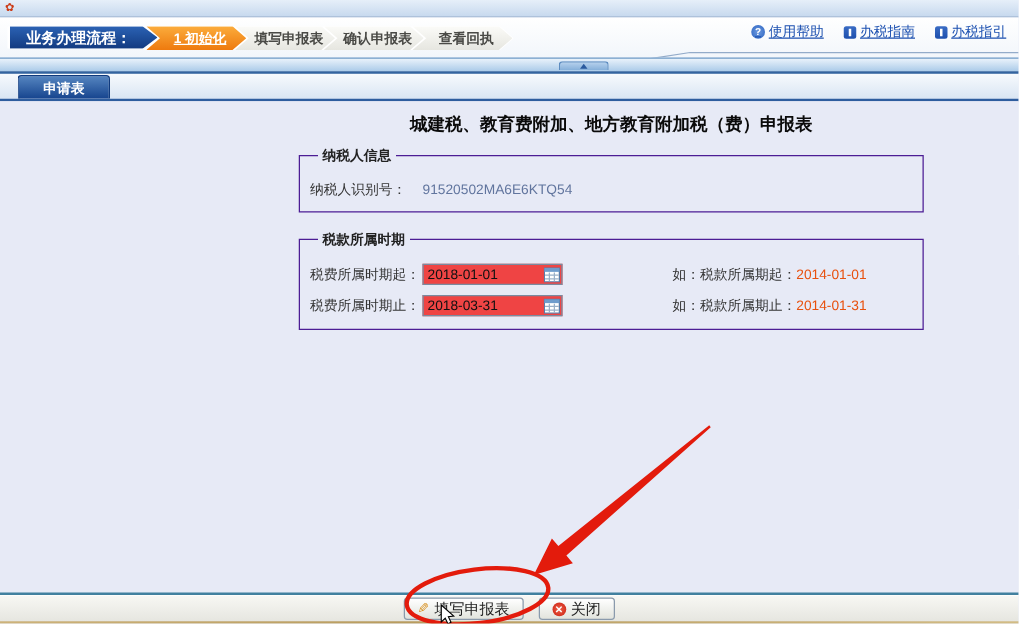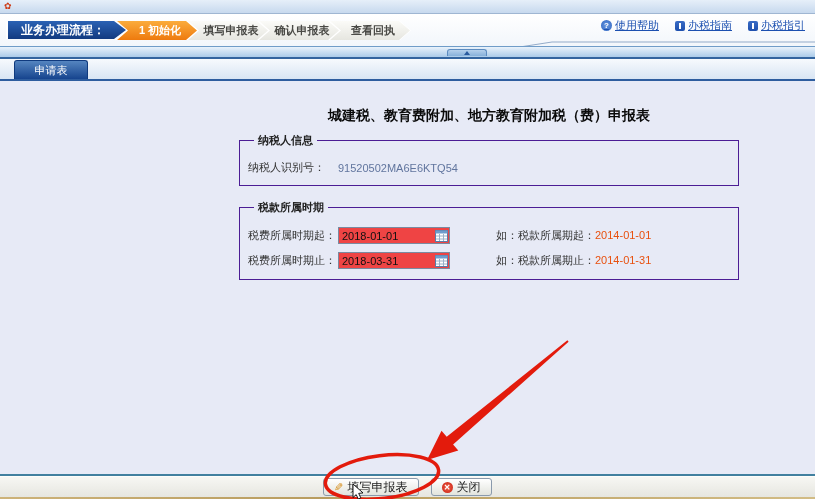--- a/index.html
+++ b/index.html
@@ -21,21 +21,21 @@
   .fw { position:relative; filter:drop-shadow(-1.5px 0 0 #fff) drop-shadow(1.5px 0 0 #fff); }
   .fw1{z-index:9}.fw2{z-index:8}.fw3{z-index:7}.fw4{z-index:6}.fw5{z-index:5}
   .fw+.fw { margin-left:-9px; }
   .flow-label { height:18px; width:118px; display:flex; align-items:center; justify-content:center;
     background:linear-gradient(#2b62b4,#123a80); color:#fff; font-size:12px; font-weight:bold;
     clip-path:polygon(0 0, calc(100% - 12px) 0, 100% 50%, calc(100% - 12px) 100%, 0 100%);
     padding-right:8px; }
   .step { height:19px; display:flex; align-items:center; justify-content:center;
     font-size:11px; font-weight:bold; padding:0 6px 0 12px; min-width:80px;
     clip-path:polygon(0 0, calc(100% - 11px) 0, 100% 50%, calc(100% - 11px) 100%, 0 100%, 11px 50%); }
-  .step.active { background:linear-gradient(#fbac3c,#ee7a0e); color:#fff; }
+  .step.active { background:linear-gradient(#fbac3c,#ee7a0e); color:#fff;text-decoration:underline; }
   .step.idle { background:linear-gradient(#fbfbf8,#e6e6e0); color:#4a4a46; }
 
   .links { position:absolute; right:10px; top:4px; display:flex; gap:16px; align-items:center; }
   .hlink { display:flex; align-items:center; gap:3px; font-size:11px; color:#1c50b0;
     text-decoration:underline; cursor:pointer; white-space:nowrap; }
   .q-icon { width:11px; height:11px; border-radius:50%; background:radial-gradient(#6d9ae0,#2a62c0);
     color:#fff; font-size:8px; font-weight:bold; display:flex; align-items:center; justify-content:center; }
   .b-icon { width:10px; height:10px; border-radius:2px; background:linear-gradient(#3a6cc4,#1d4fae);
     display:flex; align-items:center; justify-content:center; }
   .b-icon i { display:block; width:2px; height:6px; background:#fff; }
@@ -47,38 +47,38 @@
     background:linear-gradient(#b5d0ec,#86b0da); border:1px solid #5d8cc0; border-bottom:none;
     border-radius:3px 3px 0 0; display:flex; align-items:center; justify-content:center; cursor:pointer; }
   .handle i { width:0; height:0; border-left:3px solid transparent; border-right:3px solid transparent;
     border-bottom:4px solid #2a5a9e; }
 
   
   .tabbar { height:22px; background:linear-gradient(#f7fafd,#d9e5f3); border-bottom:2px solid #2e5d9e;
     display:flex; align-items:flex-end; padding-left:14px; }
   .tab.active { width:74px; height:19px; background:linear-gradient(#5585c0,#16448e);
     border:1px solid #0f3a7e; border-bottom:none; border-radius:3px 3px 0 0;
-    color:#fff; font-size:11px; font-weight:normal; display:flex; align-items:center; justify-content:center;
+    color:#fff; font-size:11px; font-weight:bold; display:flex; align-items:center; justify-content:center;
     cursor:pointer; }
 
   
   .content { height:393px; background:#e7eaf6; }
-  .form-wrap { width:500px; margin-left:239px; padding-top:26px; }
+  .form-wrap { width:500px; margin-left:239px; padding-top:10px; }
   .form-title { text-align:center; font-size:14px; font-weight:bold; color:#0a0a0a; margin-bottom:6px; }
   fieldset { border:1px solid #4c1d95; margin:8px 0 14px 0; padding:4px 8px 10px; }
   legend { font-size:11px; font-weight:bold; color:#222; padding:0 4px; margin-left:6px; }
   .row { display:flex; align-items:center; margin-top:8px; font-size:11px; color:#333; }
   .lbl { width:90px; flex:none; }
   .val { color:#61759e; }
   .redacted { color:#3a3f4a; filter:blur(2.2px); }
   .datebox { position:relative; width:112px; flex:none; }
   .datebox input { width:112px; height:17px; border:1px solid #7a8aa0; background:#ef4444;
     font-family:"Liberation Sans",sans-serif; font-size:11px; padding:0 18px 0 3px; color:#111; }
   .cal { position:absolute; right:2px; top:2px; width:13px; height:13px; cursor:pointer; }
-  .hint { margin-left:46px; white-space:nowrap; }
+  .hint { margin-left:88px; white-space:nowrap; }
   .hint-date { color:#e8500e; }
 
   
   .teal-line { height:2px; background:#41809f; }
   .footer { height:21px; background:linear-gradient(#f7f7f3,#e6e6e0); border-top:1px solid #fdfdfa;
     display:flex; align-items:center; justify-content:center; gap:12px; }
   .btn { display:flex; align-items:center; gap:4px; font-family:"Liberation Sans",sans-serif;
     font-size:12px; color:#222; padding:1px 10px; height:18px;
     background:linear-gradient(#ffffff,#e2e4dd); border:1px solid #8a9aac; border-radius:3px; cursor:pointer; }
   .pencil { font-size:11px; color:#d89020; line-height:11px; transform:scaleX(-1); }

